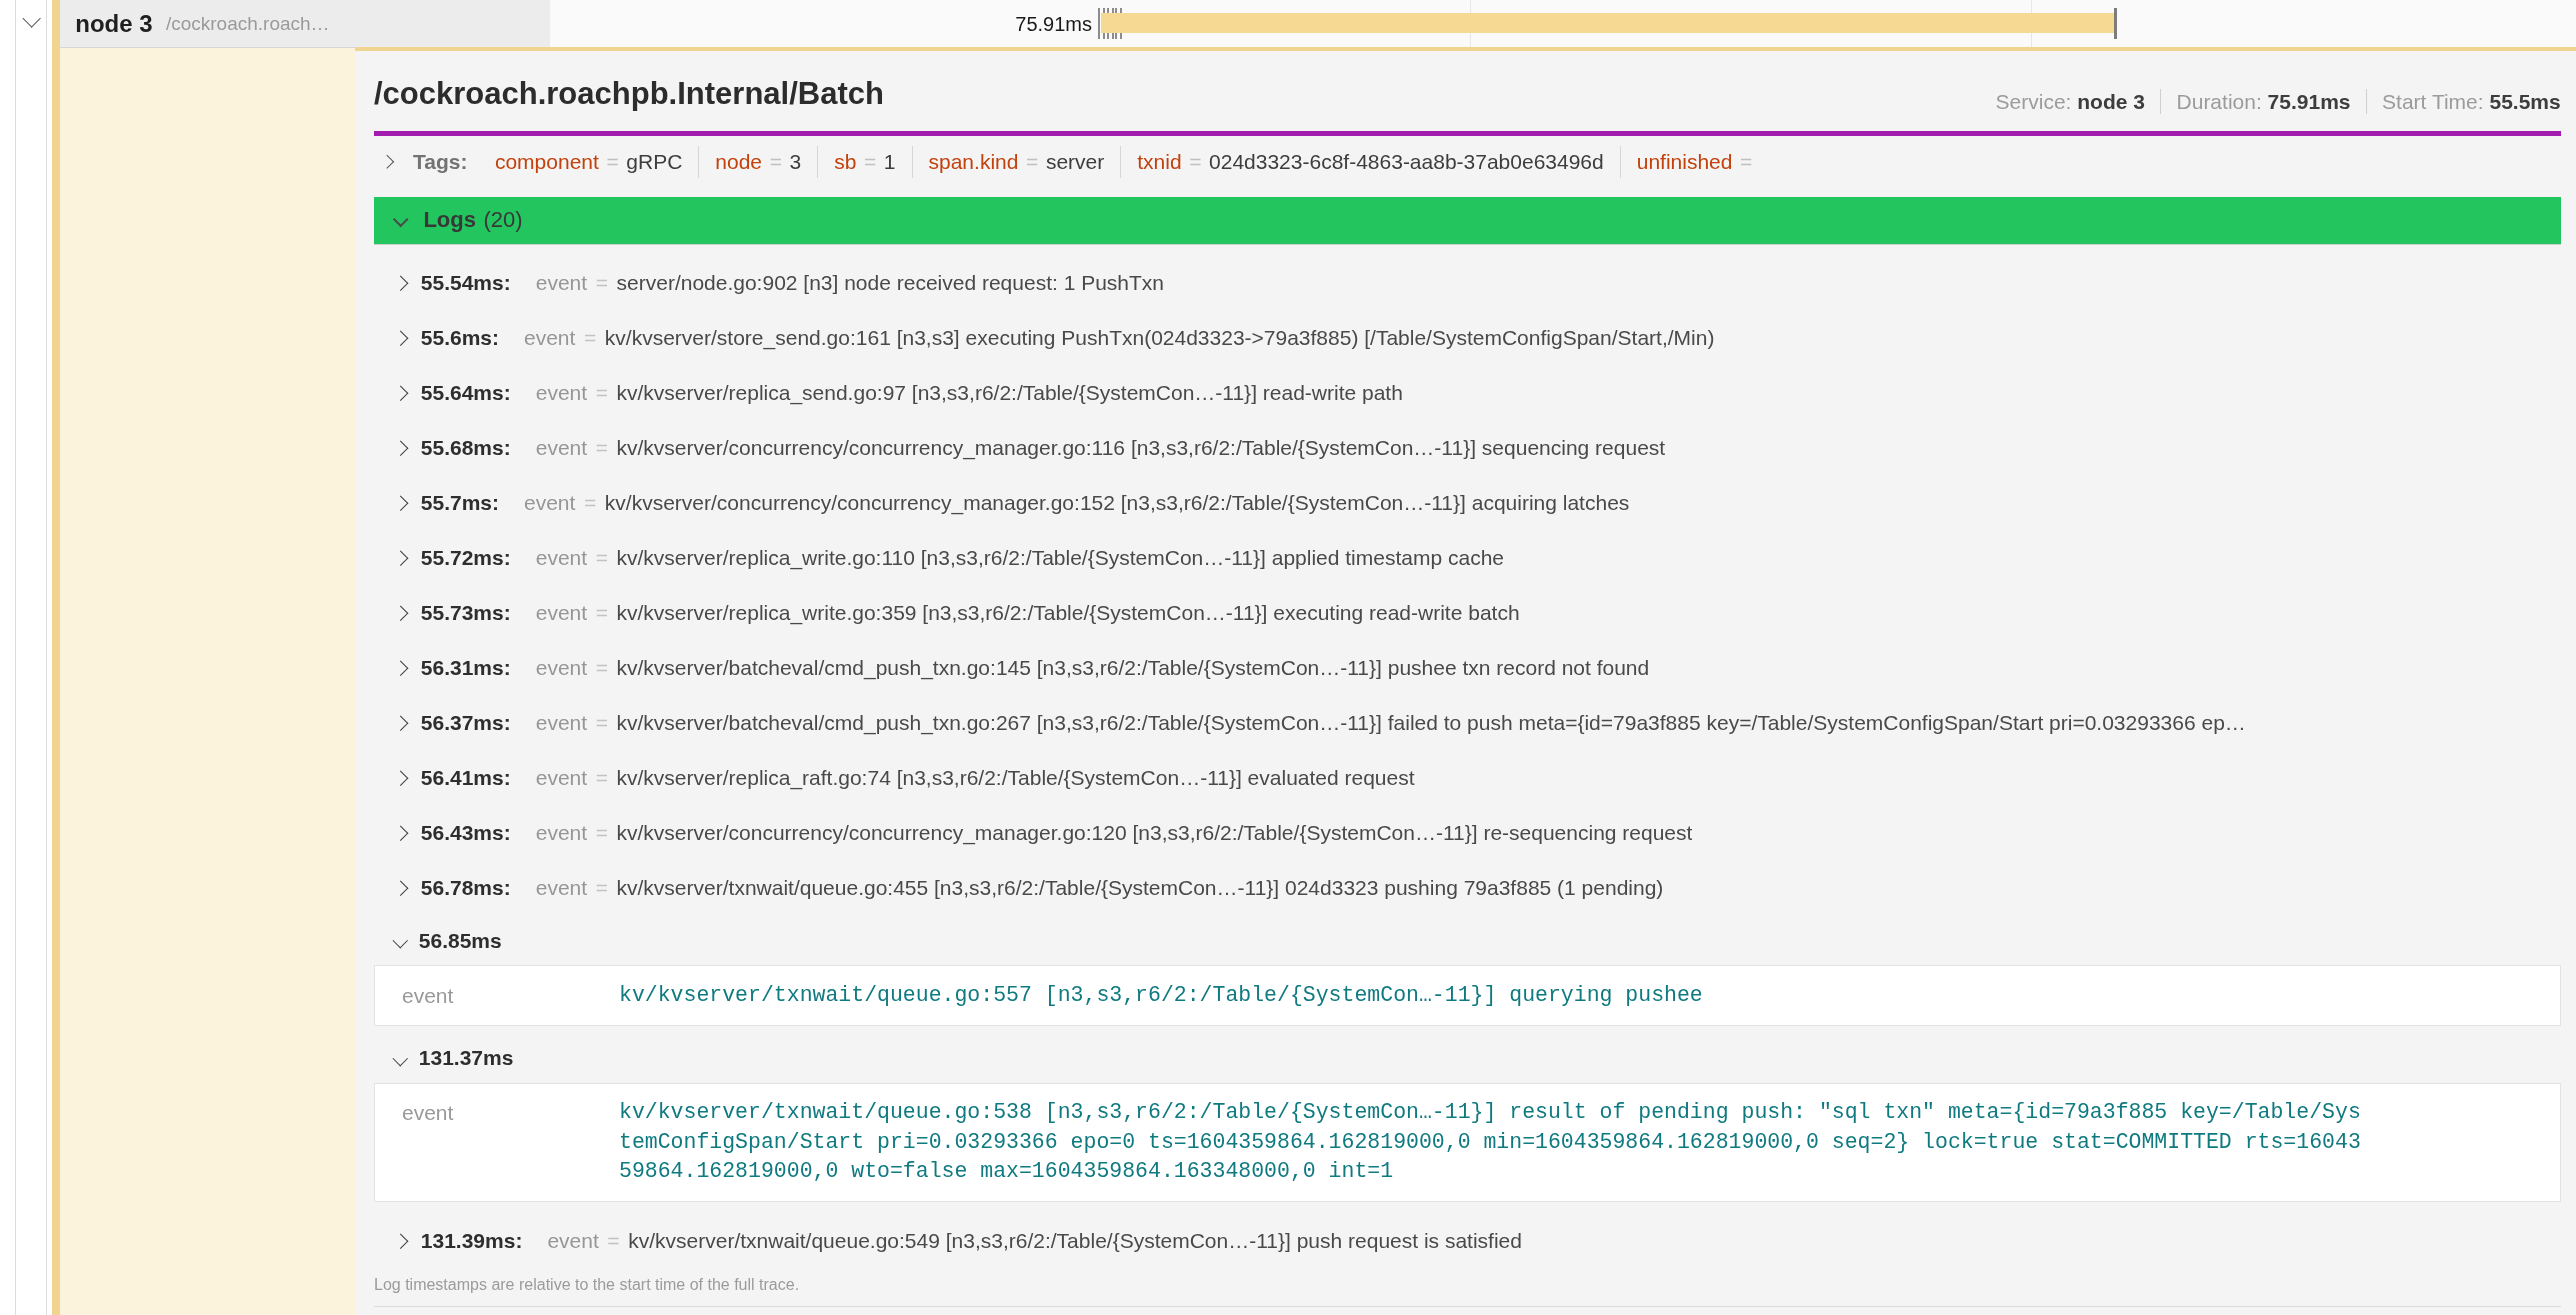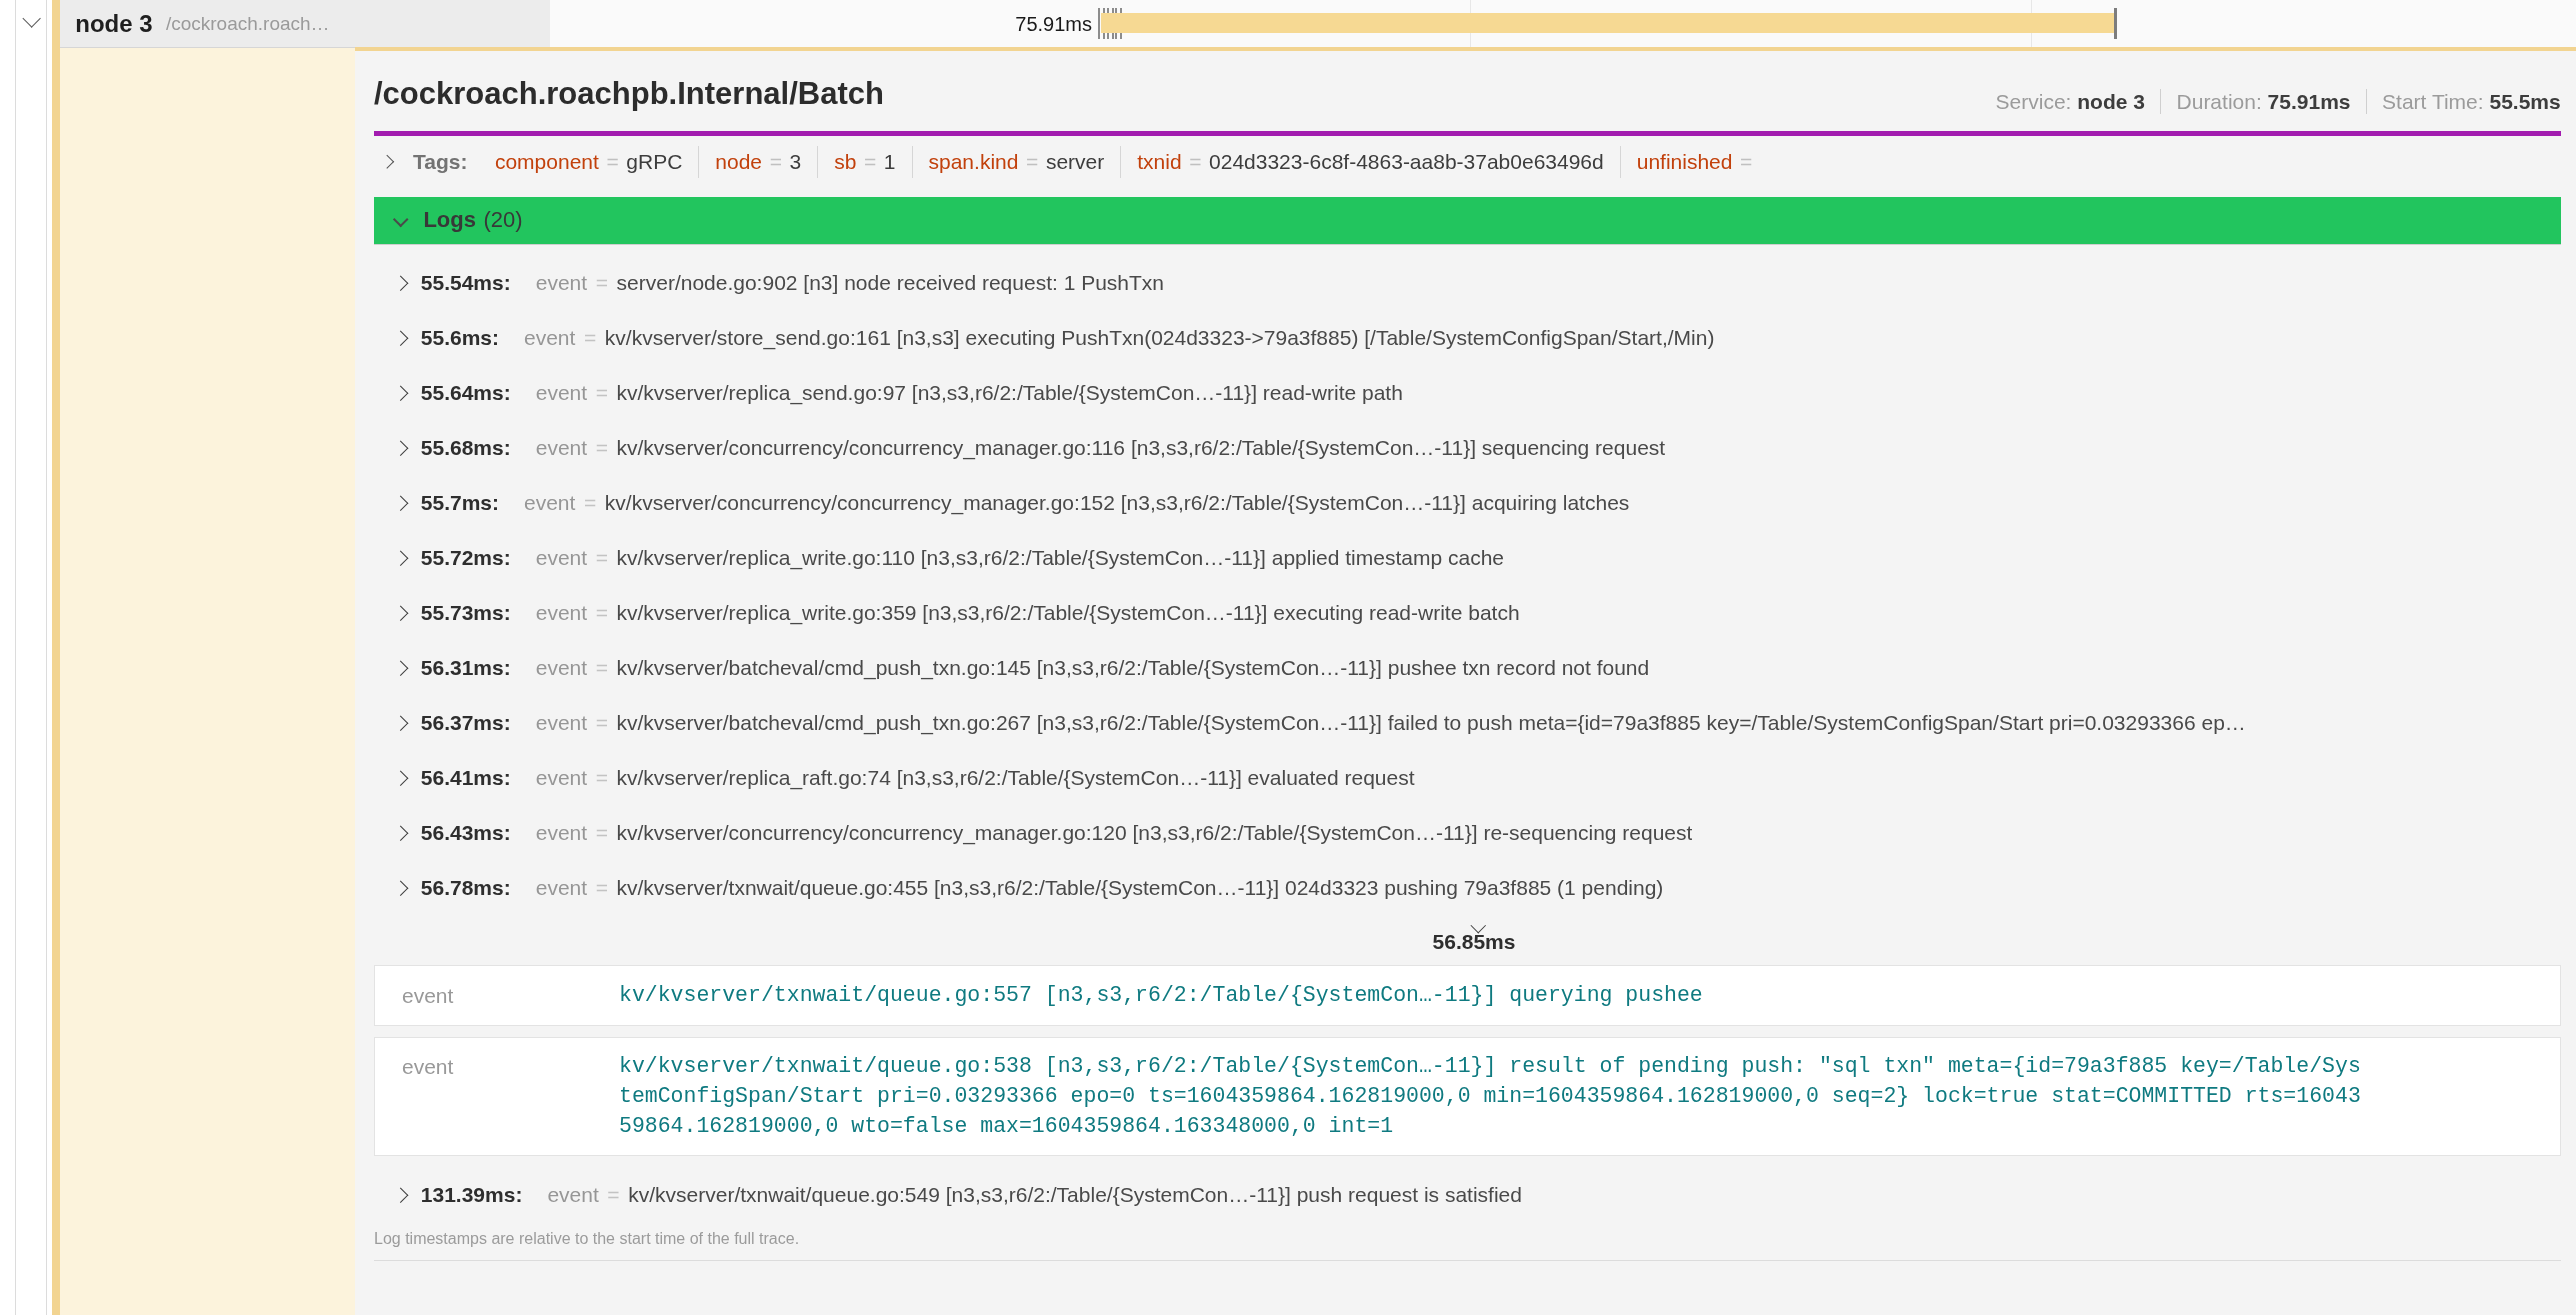--- a/index.html
+++ b/index.html
@@ -80,21 +80,21 @@
   .logs-count { margin-left:7.6px; }
   .log-entries { padding-top:11.4px; }
   .log-row { display:flex; align-items:center; height:55px; font-size:21px; white-space:nowrap; overflow:hidden; }
   .log-row .chev { margin-left:21px; width:10.5px; height:10.5px; border-width:1.9px; border-color:#3f3f3f; }
   .log-time { font-weight:bold; color:#2e2e2e; margin-left:15.3px; }
   .log-field { color:#969696; margin-left:25px; }
   .log-eq { color:#c3c3c3; margin-left:8.6px; }
   .log-msg { color:#494949; margin-left:8.6px; overflow:hidden; text-overflow:ellipsis; }
   .log-exp { margin:3.8px 0 11.4px; }
   .log-exp + .log-exp { margin-top:11.4px; }
-  .log-exp-header { display:flex; align-items:center; height:42px; font-size:21px;flex-direction:column; }
+  .log-exp-header { display:flex; align-items:center; height:42px; font-size:21px; }
   .log-exp-header .chev { margin-left:21px; width:10.5px; height:10.5px; border-width:1.9px; border-color:#3f3f3f; }
   .log-time-exp { font-weight:bold; color:#2e2e2e; margin-left:13.3px; }
   .log-card {
     margin-top:3.8px; background:#ffffff; border:1px solid #e3e3e3;
     display:flex; align-items:flex-start; padding:14.3px 29px 14.3px 27px;
   }
   .log-card-field { flex:none; width:217px; font-size:21px; color:#999999; line-height:29.6px; }
   .log-card-value {
     font-family:"Liberation Mono","DejaVu Sans Mono",monospace;
     font-size:21.5px; line-height:29.6px; color:#0f7a80; white-space:pre; overflow:hidden;
@@ -279,20 +279,24 @@
           <div class="log-exp-header">
             <span class="chev down"></span>
             <span class="log-time-exp">56.85ms</span>
           </div>
           <div class="log-card">
             <div class="log-card-field">event</div>
             <div class="log-card-value"><div>kv/kvserver/txnwait/queue.go:557 [n3,s3,r6/2:/Table/{SystemCon…-11}] querying pushee</div></div>
           </div>
         </div>
         <div class="log-exp">
+          <div class="log-exp-header">
+            <span class="chev down"></span>
+            <span class="log-time-exp">131.37ms</span>
+          </div>
           <div class="log-card">
             <div class="log-card-field">event</div>
             <div class="log-card-value"><div>kv/kvserver/txnwait/queue.go:538 [n3,s3,r6/2:/Table/{SystemCon…-11}] result of pending push: "sql txn" meta={id=79a3f885 key=/Table/Sys</div><div>temConfigSpan/Start pri=0.03293366 epo=0 ts=1604359864.162819000,0 min=1604359864.162819000,0 seq=2} lock=true stat=COMMITTED rts=16043</div><div>59864.162819000,0 wto=false max=1604359864.163348000,0 int=1</div></div>
           </div>
         </div>
         <div class="log-row">
           <span class="chev right"></span>
           <span class="log-time">131.39ms:</span>
           <span class="log-field">event</span>
           <span class="log-eq">=</span>

